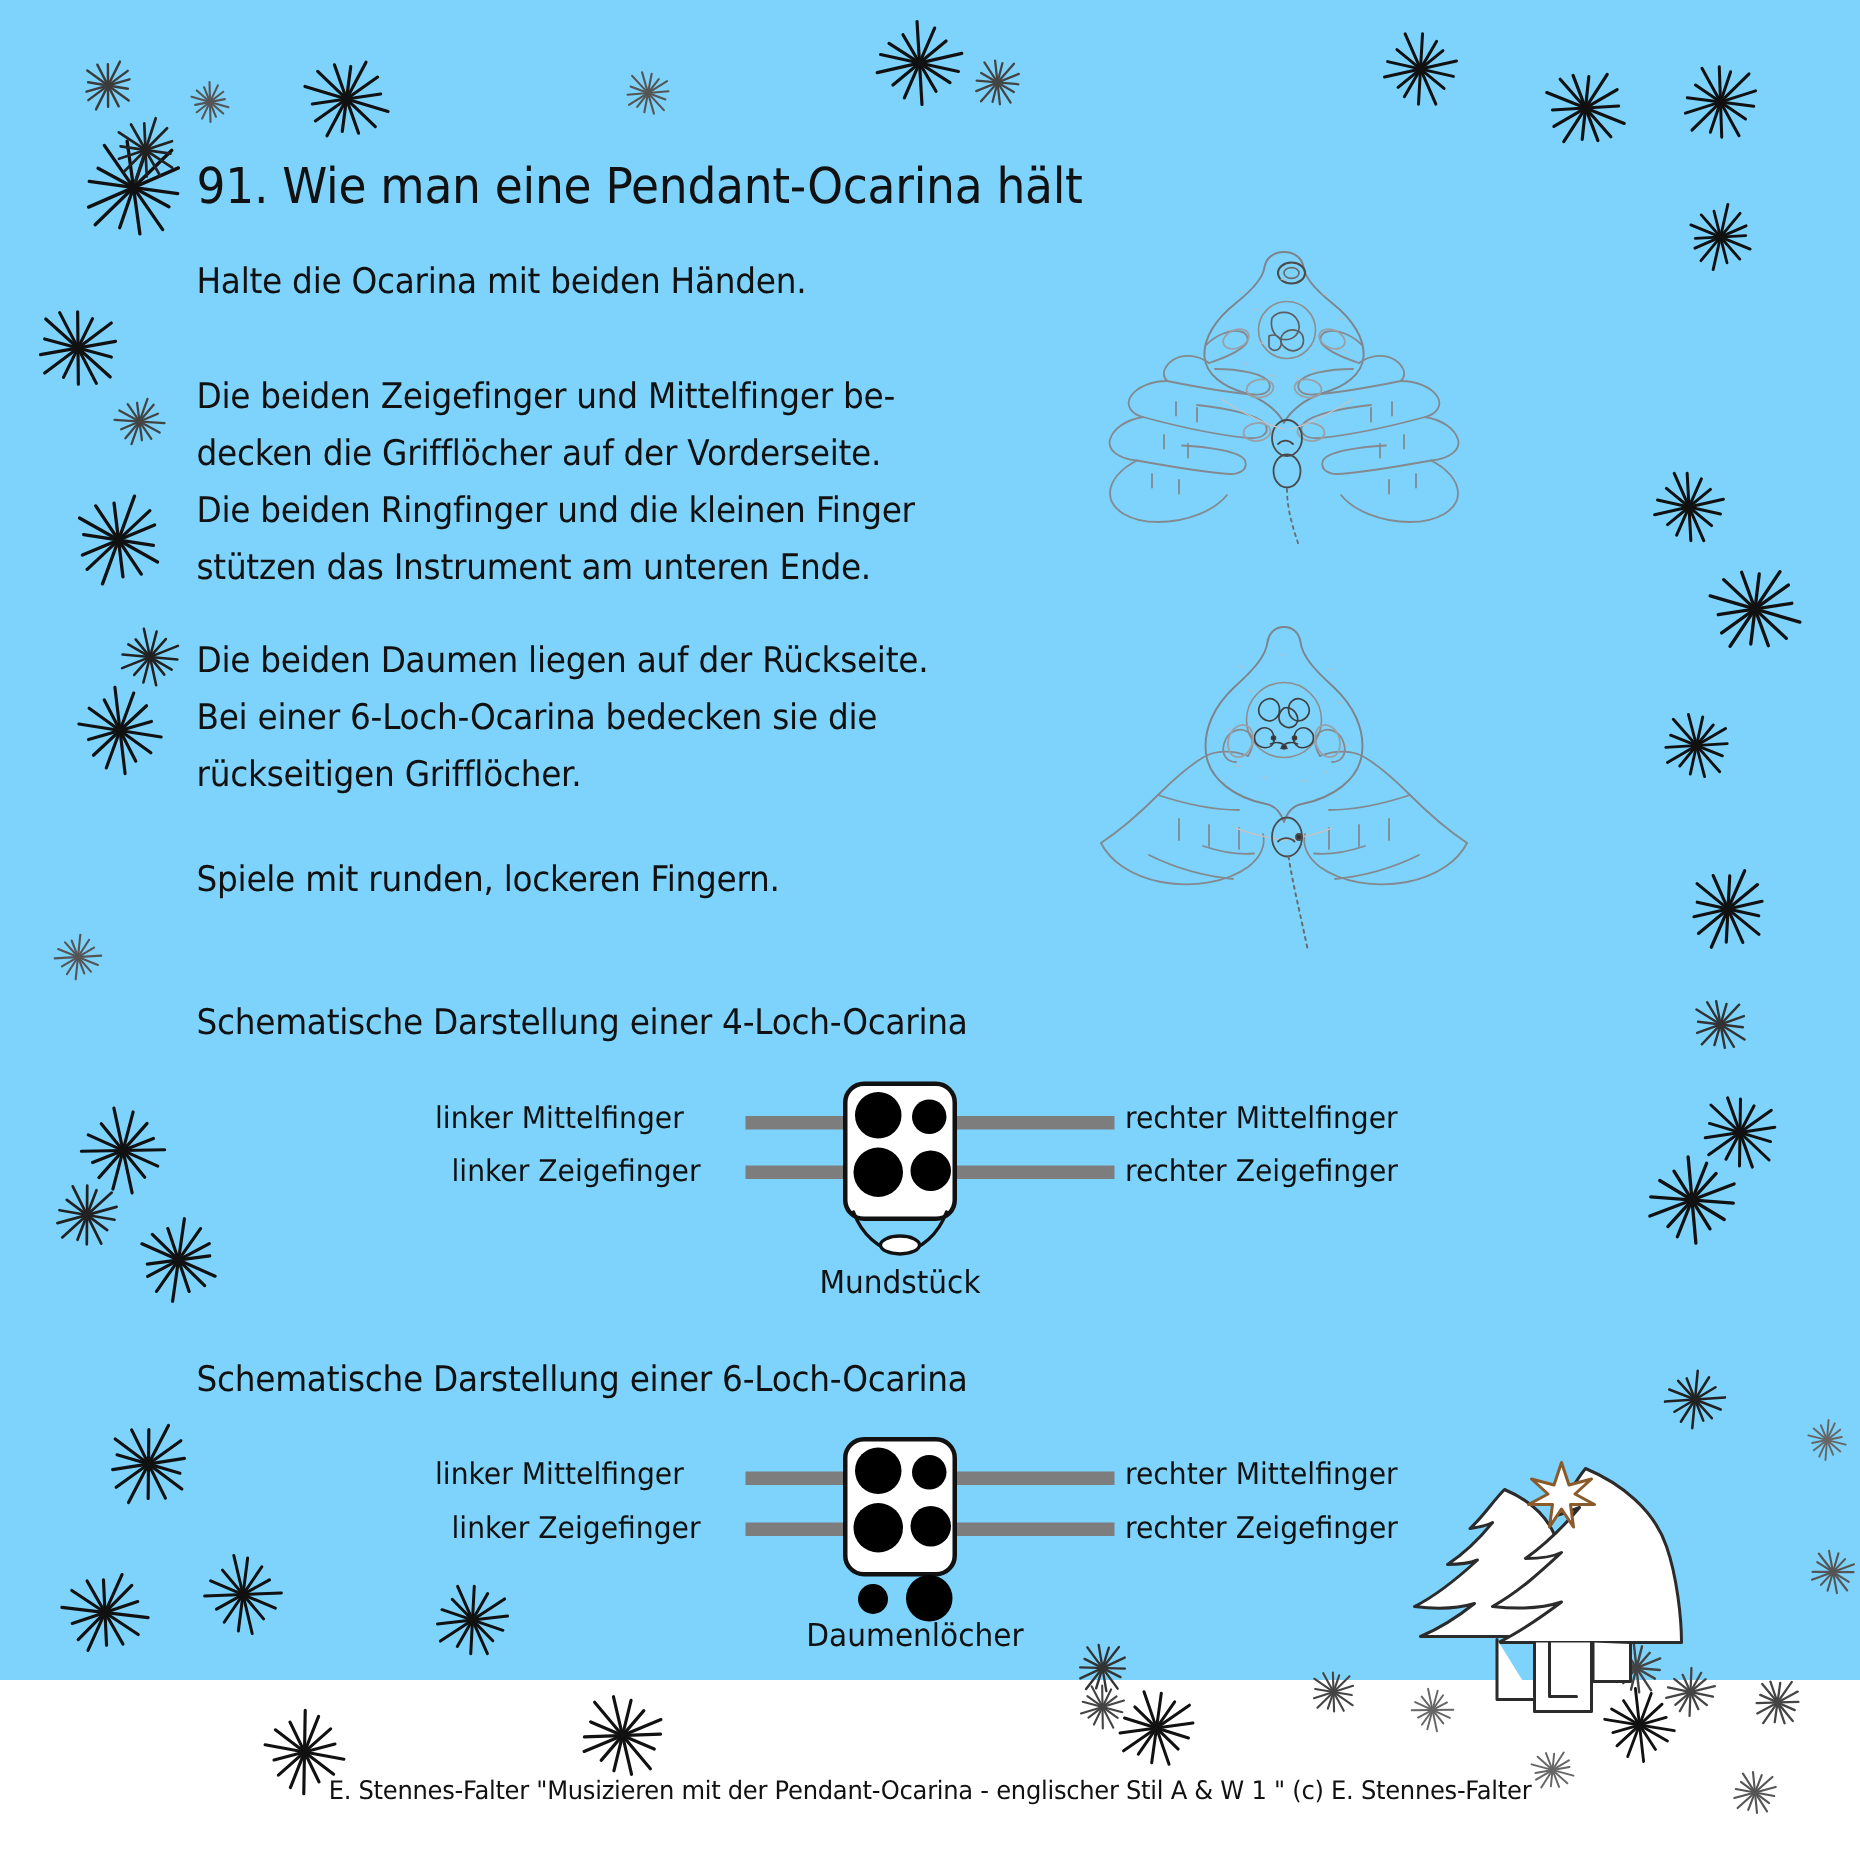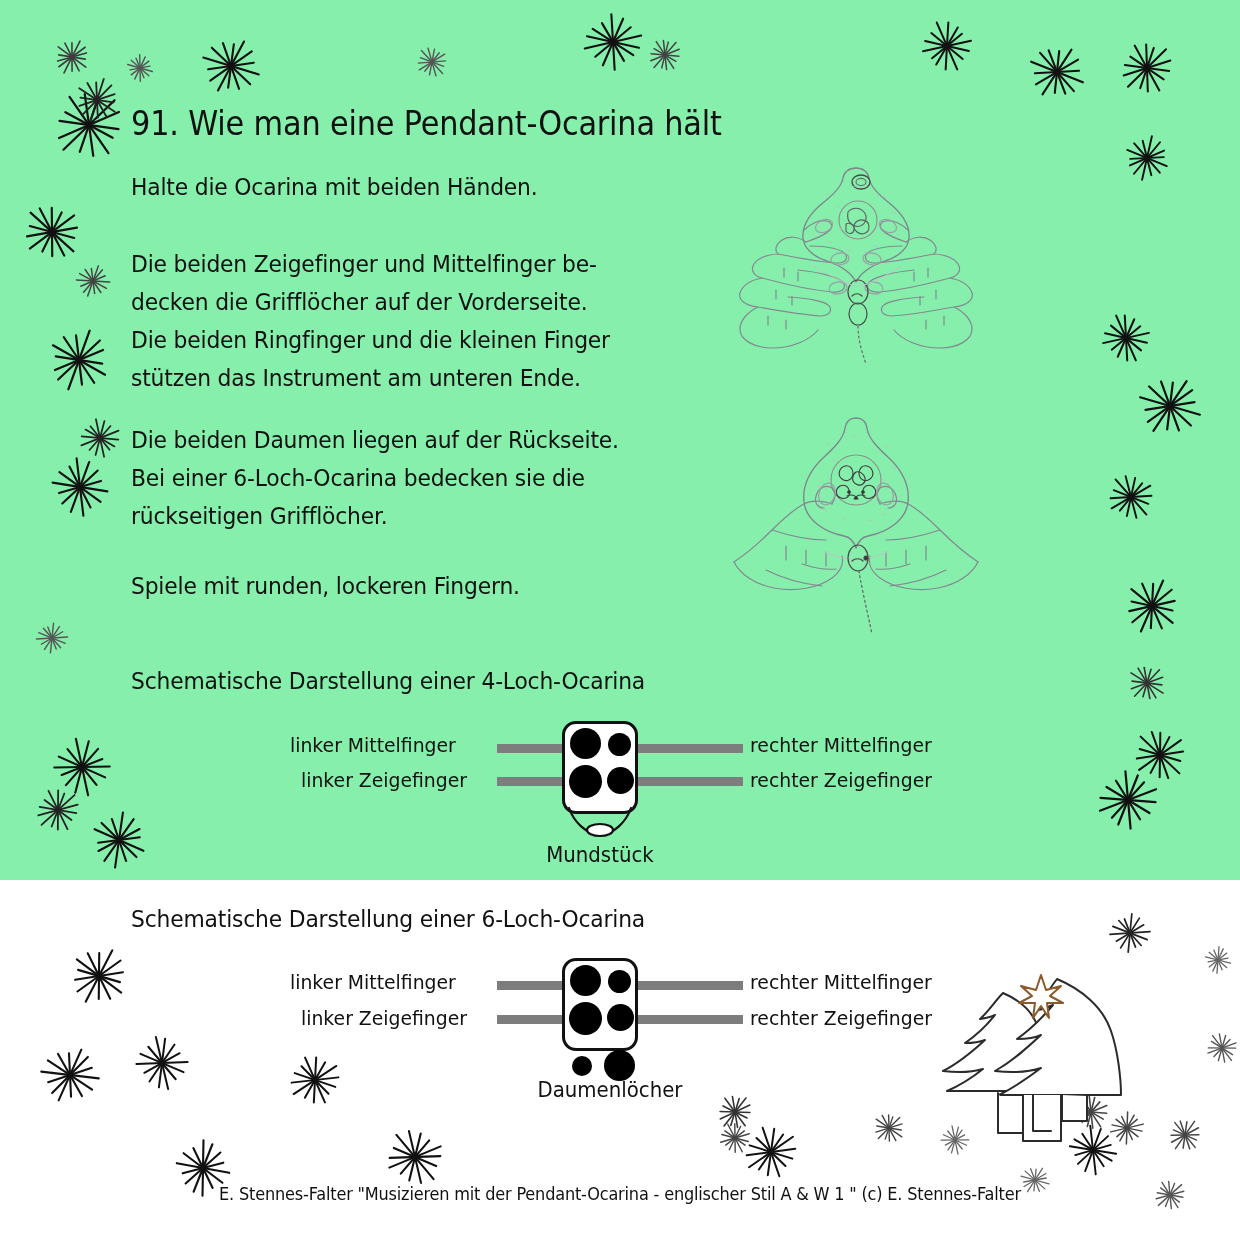--- a/index.html
+++ b/index.html
@@ -3,21 +3,21 @@
 <meta charset="utf-8">
 <style>
   html,body{margin:0;padding:0;}
   body{
     width:1240px;height:1240px;
     background:#ffffff;
     font-family:"DejaVu Sans","Liberation Sans",sans-serif;
     overflow:hidden;
     position:relative;
   }
-  #page{position:relative;width:1240px;height:880px;background:#86efac;}
+  #page{position:relative;width:1240px;height:1120px;background:#7dd3fc;}
 
   
   .snow-layer{position:absolute;left:0;top:0;width:1240px;height:1240px;pointer-events:none;}
 
   
   .hand{
     font-family:"DejaVu Sans","Liberation Sans",sans-serif;
     font-weight:400;
     color:#111111;
     letter-spacing:-0.2px;

